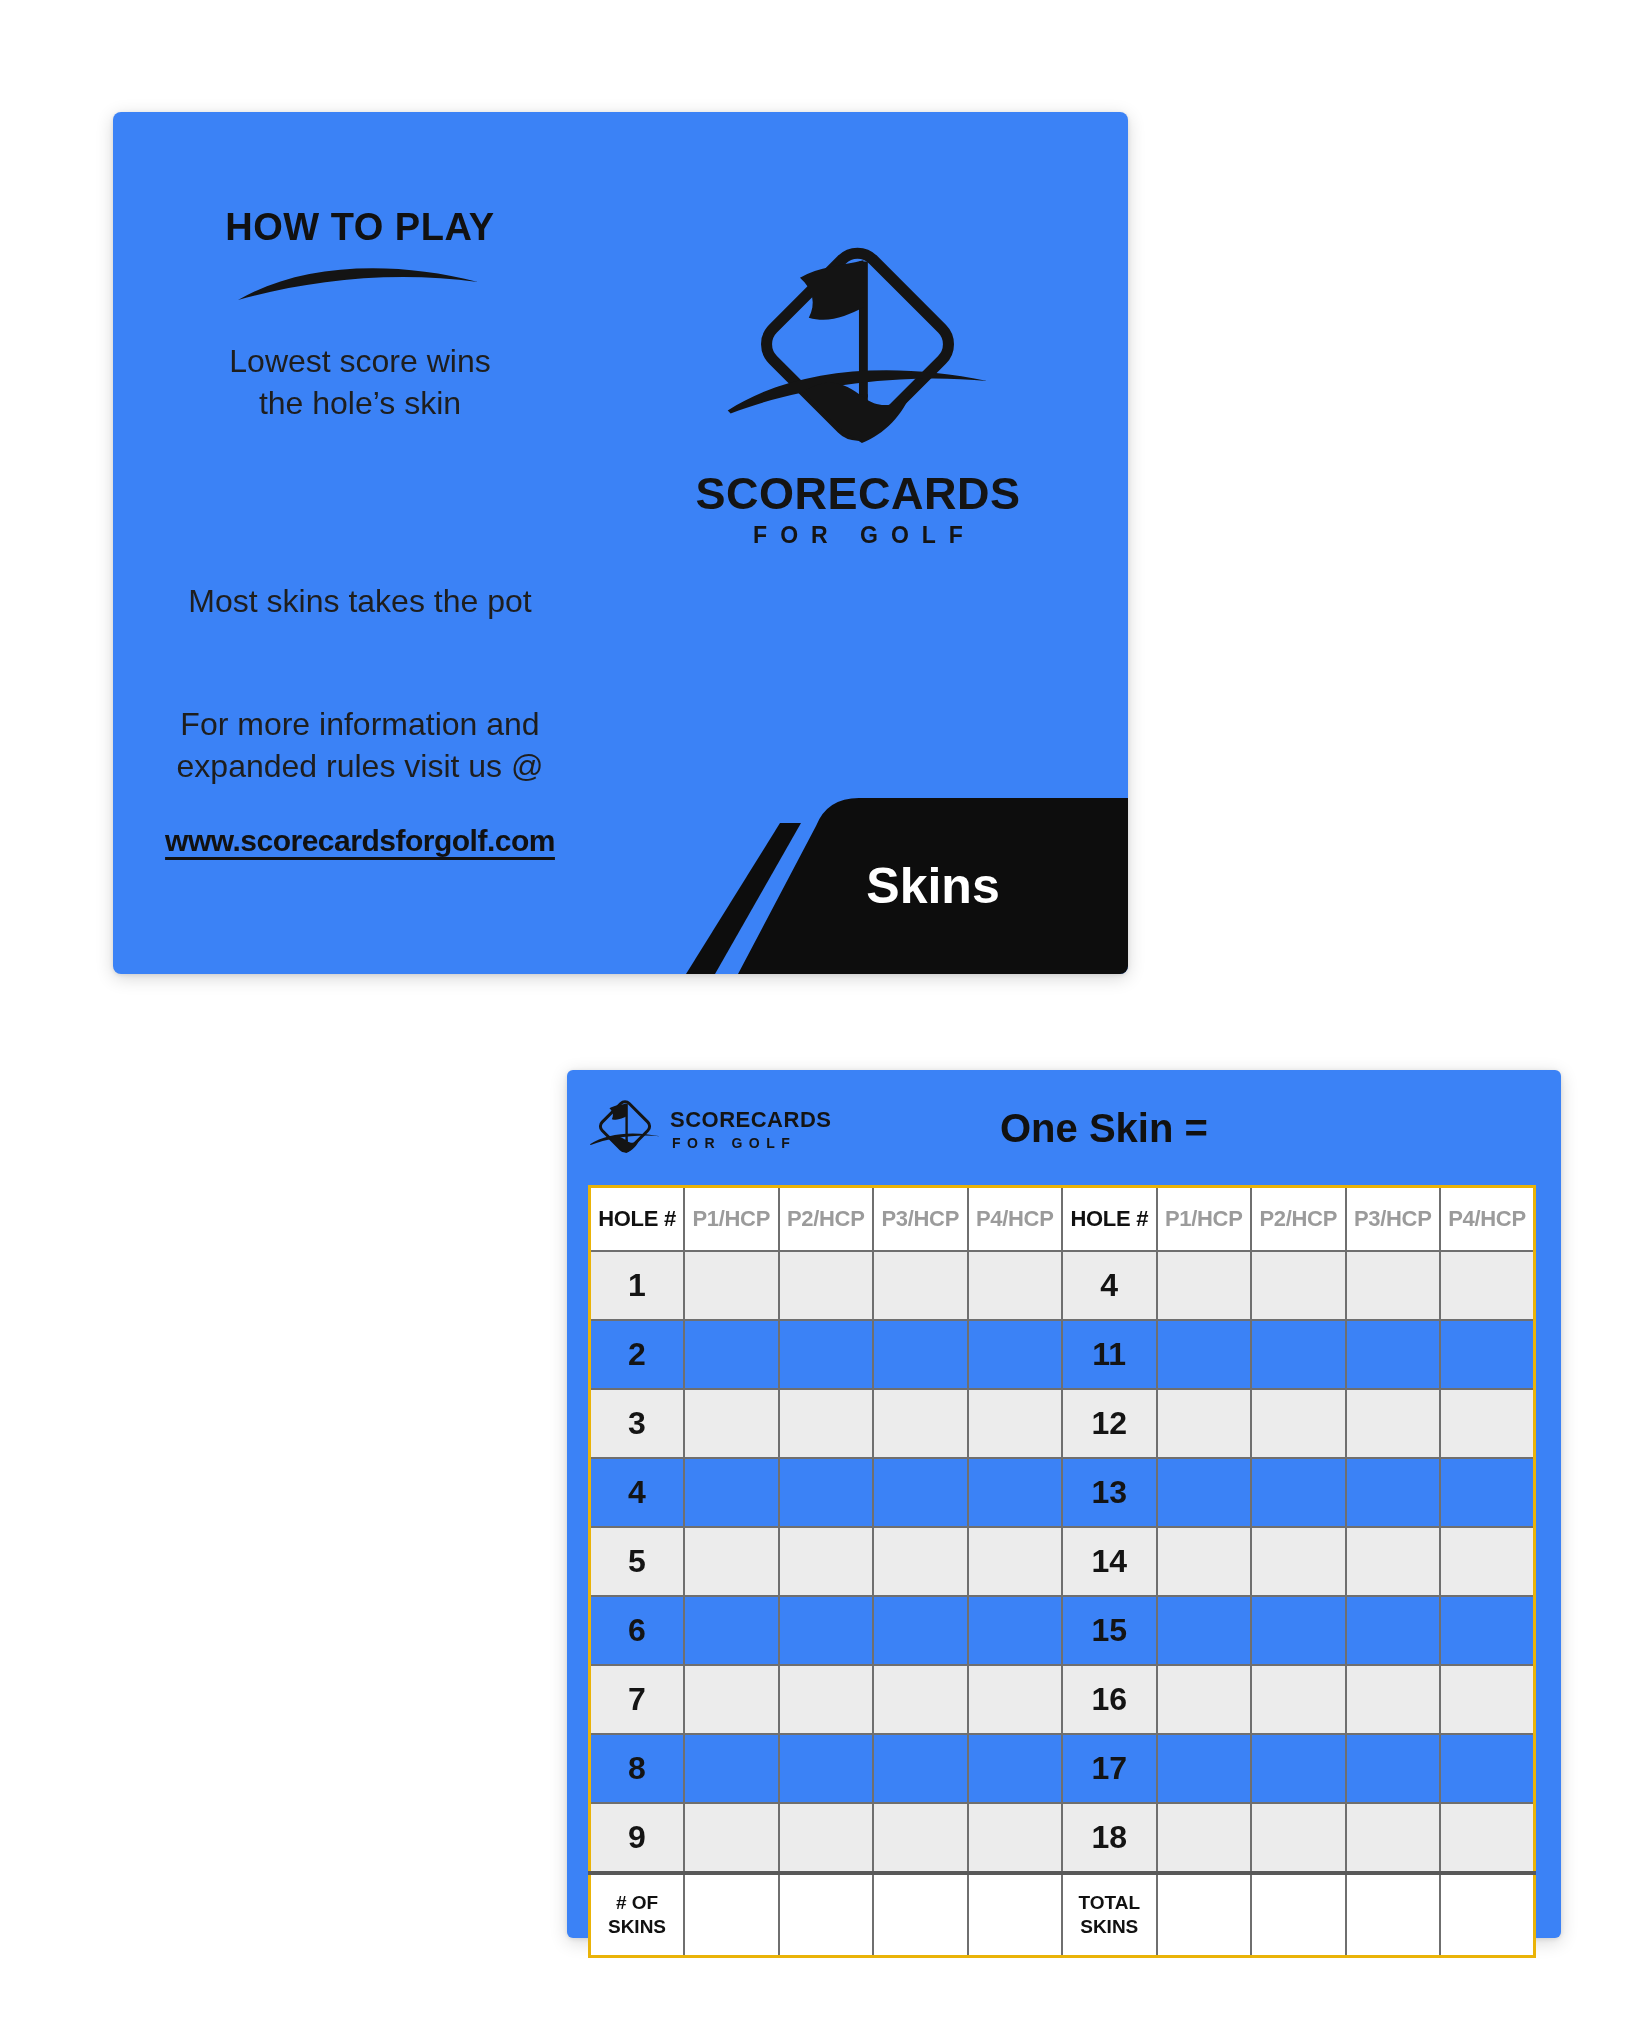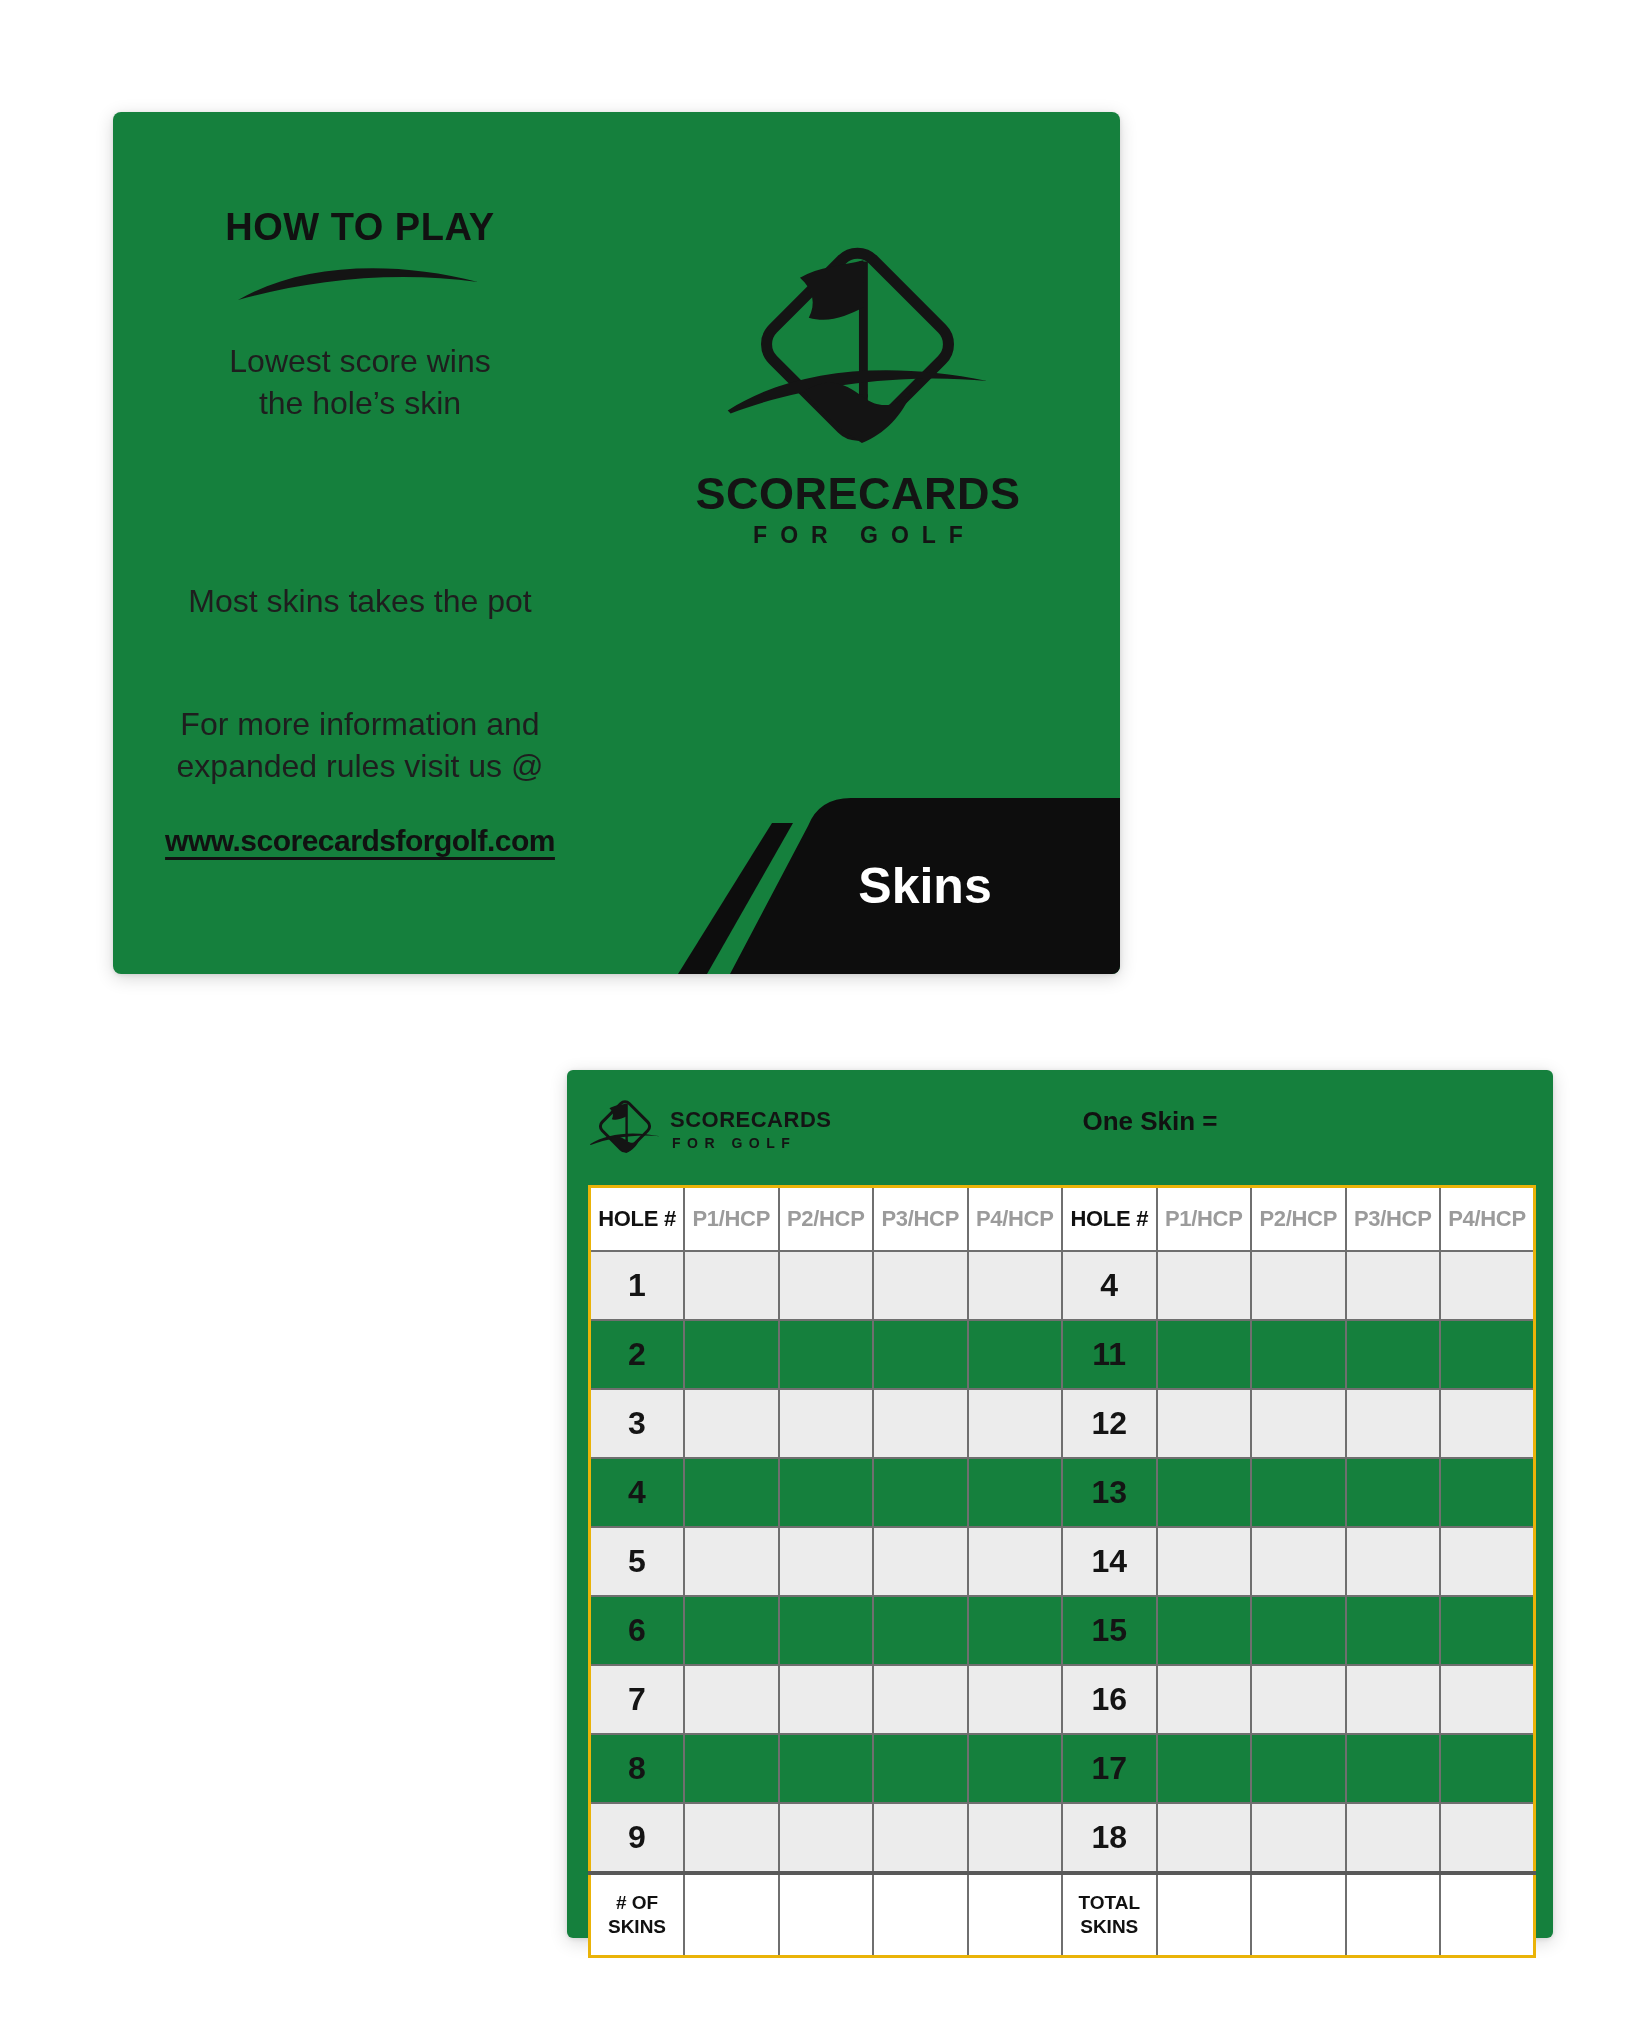--- a/index.html
+++ b/index.html
@@ -1,19 +1,19 @@
 <!DOCTYPE html>
 <html><head>
 <meta charset="utf-8">
 <style>
   html,body{margin:0;padding:0;background:#ffffff;}
   .page{position:relative;width:1650px;height:2025px;background:#ffffff;overflow:hidden;
         font-family:"Liberation Sans", sans-serif;color:#141414;}
-  .card{position:absolute;background:#15803d;border-radius:8px;
-        box-shadow:0 4px 18px rgba(0,0,0,.16), 0 1px 4px rgba(0,0,0,.10);}
+  .card{position:absolute;background:#3b82f6;border-radius:8px;
+        box-shadow:0 4px 18px rgba(0,0,0,.16), 0 1px 4px rgba(0,0,0,.10);padding-left:8px;}
   .card.howto{left:113px;top:112px;width:1007px;height:862px;overflow:hidden;}
   .card.score{left:567px;top:1070px;width:986px;height:868px;border-radius:6px;}
 
   
   .howto-title{position:absolute;left:0;top:94px;width:494px;text-align:center;
                font-size:38px;font-weight:700;letter-spacing:.5px;color:#111;}
   .title-swoosh{position:absolute;left:123px;top:146px;}
   .rule{position:absolute;left:0;width:494px;text-align:center;font-size:32px;
         line-height:42px;color:#1e1e1e;white-space:pre-line;}
   .rule.r1{top:228px;}
@@ -34,22 +34,22 @@
   .banner-label{position:absolute;left:150px;right:60px;top:0;bottom:0;
                 display:flex;align-items:center;justify-content:center;
                 color:#ffffff;font-size:50px;font-weight:700;}
 
   
   .logo-small{position:absolute;left:18px;top:24px;display:flex;align-items:center;gap:5px;height:70px;}
   .logo-small .txt{display:flex;flex-direction:column;justify-content:center;}
   .brand-small{font-size:22px;font-weight:800;letter-spacing:.5px;color:#141414;white-space:nowrap;}
   .tagline-small{font-size:14px;font-weight:600;letter-spacing:6.5px;padding-left:2px;
                  color:#141414;white-space:nowrap;margin-top:2px;}
-  .one-skin{position:absolute;left:433px;top:36px;width:300px;text-align:center;
-            font-size:26px;font-weight:700;color:#111;white-space:nowrap;}
+  .one-skin{position:absolute;left:433px;top:36px;width:300px;text-align:left;
+            font-size:40px;font-weight:700;color:#111;white-space:nowrap;}
   table.skins{position:absolute;left:21px;top:115px;width:945px;border-collapse:collapse;
               table-layout:fixed;border:3px solid #eab308;}
   table.skins th,table.skins td{border:2px solid #6f6f6f;padding:0;text-align:center;vertical-align:middle;}
   table.skins thead th{height:62px;font-size:22px;font-weight:700;letter-spacing:-0.3px;background:#ffffff;}
   table.skins thead th.h-hole{color:#111;}
   table.skins thead th.h-player{color:#9b9b9b;}
   table.skins tbody td{height:67px;}
   table.skins tbody tr:nth-child(odd) td{background:#ececec;}
   table.skins tbody td.hole{font-size:32px;font-weight:700;color:#141414;}
   table.skins tfoot td{height:80px;background:#ffffff;border-top:4px solid #585858;}

